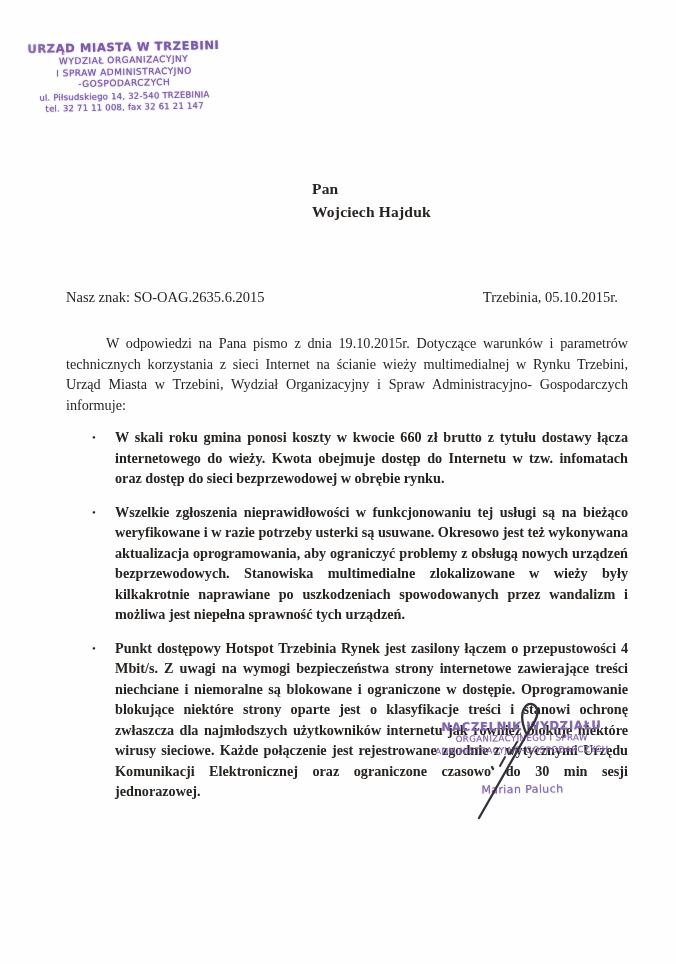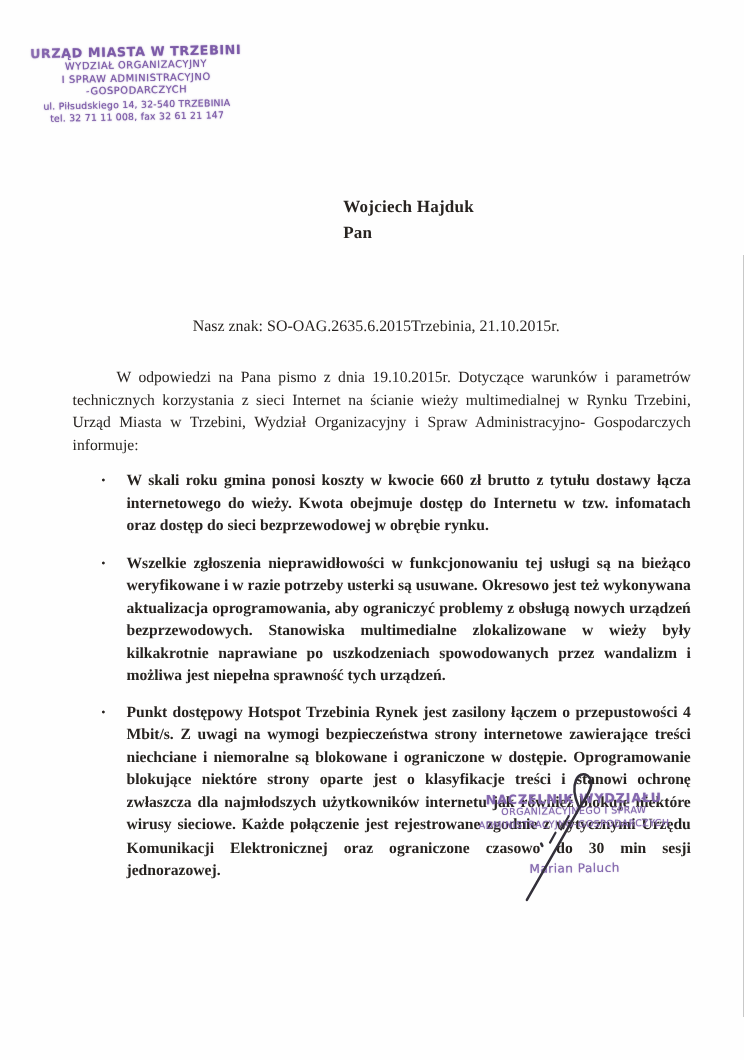--- a/index.html
+++ b/index.html
@@ -29,21 +29,21 @@
   .stamp-line5{margin-top:2px;}
   
   .recipient{
     position:absolute; top:178px; left:312px;
     font-weight:bold; font-size:15.5px; line-height:22.5px;
     letter-spacing:.2px;
   }
   
   .refline{
     position:absolute; top:289px; left:66px; right:58px;
-    display:flex; justify-content:center;
+    display:flex; justify-content:space-between;
     font-size:14.5px;
   }
   
   .bodytext{
     position:absolute; top:333px; left:66px; width:562px;
     font-size:14.2px; line-height:20.5px; text-align:justify;
   }
   .intro{text-indent:40px;margin:0;}
   .bullets{margin-top:12px;}
   .bullet{display:flex;margin-bottom:13px;}
@@ -77,27 +77,27 @@
   <div class="stamp">
     <div class="stamp-line1">URZĄD MIASTA W TRZEBINI</div>
     <div class="stamp-line2">WYDZIAŁ ORGANIZACYJNY</div>
     <div class="stamp-line3">I SPRAW ADMINISTRACYJNO</div>
     <div class="stamp-line4">-GOSPODARCZYCH</div>
     <div class="stamp-line5">ul. Piłsudskiego 14, 32-540 TRZEBINIA</div>
     <div class="stamp-line6">tel. 32 71 11 008, fax 32 61 21 147</div>
   </div>
 
   <div class="recipient">
+    <div>Pan</div>
     <div>Wojciech Hajduk</div>
-    <div>Pan</div>
   </div>
 
   <div class="refline">
     <span>Nasz znak: SO-OAG.2635.6.2015</span>
-    <span>Trzebinia, 21.10.2015r.</span>
+    <span>Trzebinia, 05.10.2015r.</span>
   </div>
 
   <div class="bodytext">
     <p class="intro">W odpowiedzi na Pana pismo z dnia 19.10.2015r. Dotyczące warunków i parametrów technicznych korzystania z sieci Internet na ścianie wieży multimedialnej w Rynku Trzebini, Urząd Miasta w Trzebini, Wydział Organizacyjny i Spraw Administracyjno- Gospodarczych informuje:</p>
     <div class="bullets">
       <div class="bullet">
         <span class="bullet-marker">•</span>
         <p>W skali roku gmina ponosi koszty w kwocie 660 zł brutto z tytułu dostawy łącza internetowego do wieży. Kwota obejmuje dostęp do Internetu w tzw. infomatach oraz dostęp do sieci bezprzewodowej w obrębie rynku.</p>
       </div>
       <div class="bullet">

